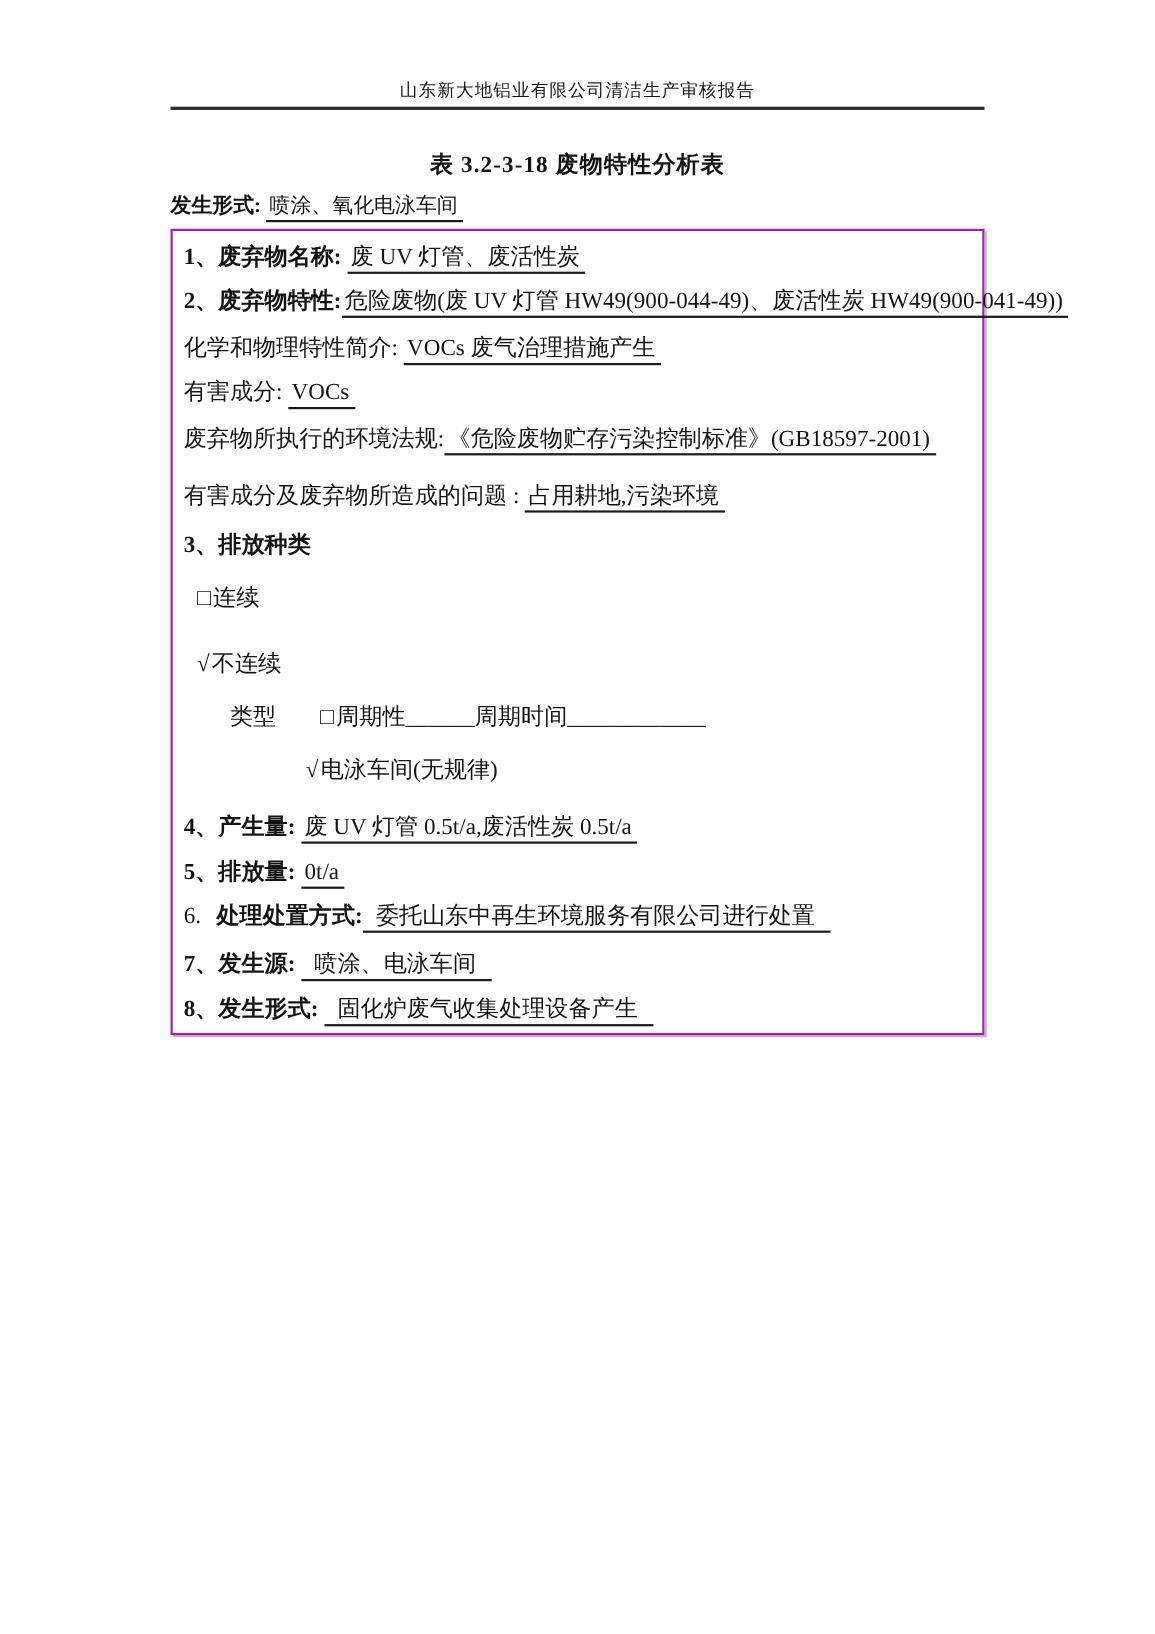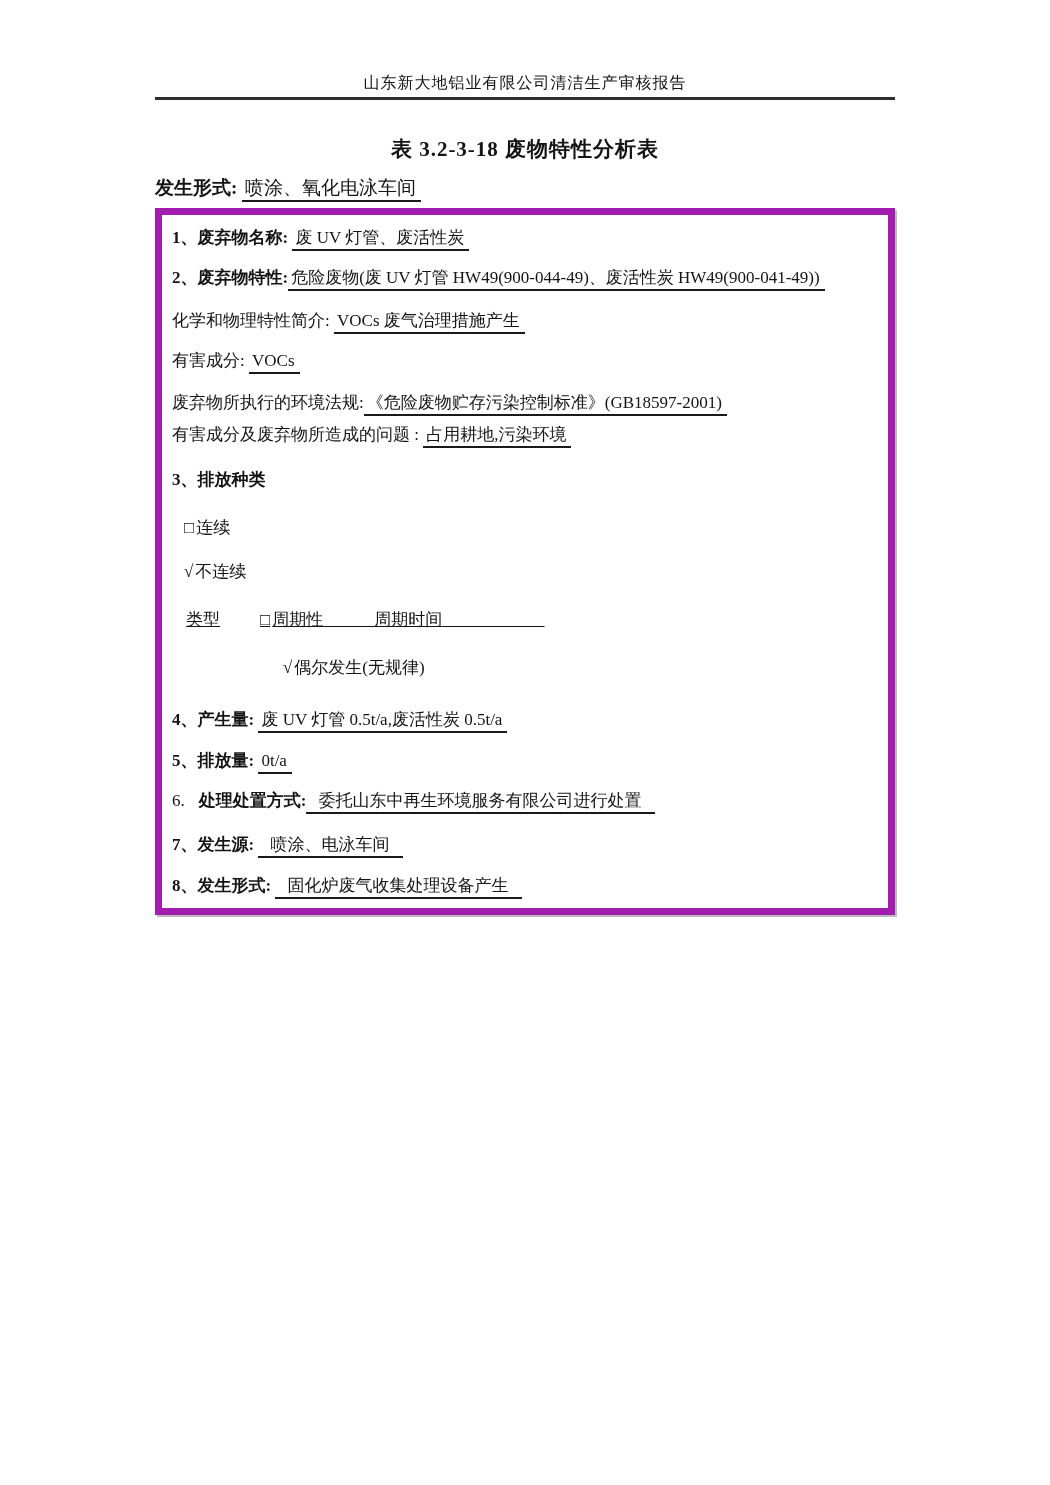--- a/index.html
+++ b/index.html
@@ -50,34 +50,34 @@
   .workshop .w-label { font-weight: bold; }
   
   .u {
     border-bottom: 2px solid #1a1a1a;
     padding: 0 5px 2px 3px;
   }
   .u-wide { padding: 0 14px 2px 12px; }
   
   .box {
     margin-top: 9px;
-    border: 7px solid #a21caf;
+    border: 2px solid #a21caf;
     box-shadow: 2px 2px 0 #bdbdbd;
     padding: 0 8px 10px 0;
-    font-size: 17px;
+    font-size: 21px;
   }
   .box p {
     margin: 0;
     line-height: 24px;
     padding-left: 10px;
     white-space: nowrap;
   }
   .box p.ind1 { }
   .box p.chk  { padding-left: 22px; }
-  .box p.typ  { padding-left: 24px; text-decoration: underline; }
+  .box p.typ  { padding-left: 52px; }
   .box p.occ  { padding-left: 121px; }
   .num  { font-weight: bold; }
   .num.plain { font-weight: normal; margin-right: 14px; }
   .lbl  { font-weight: bold; }
   .lbl.plain { font-weight: normal; }
   .mark { margin-right: 2px; }
   .typ-gap { margin-left: 40px; }
   
   .footer {
     position: absolute;
@@ -130,43 +130,43 @@
 
       <p class="ind1" style="margin-top:16px">
         <span class="lbl plain">有害成分:</span>
         <span class="u">VOCs</span>
       </p>
 
       <p class="ind1" style="margin-top:18px">
         <span class="lbl plain">废弃物所执行的环境法规:</span><span class="u">《危险废物贮存污染控制标准》(GB18597-2001)</span>
       </p>
 
-      <p class="ind1" style="margin-top:8px">
+      <p class="ind1" style="margin-top:28px">
         <span class="lbl plain">有害成分及废弃物所造成的问题 :</span>
         <span class="u">占用耕地,污染环境</span>
       </p>
 
       <p style="margin-top:21px">
         <span class="num">3、</span><span class="lbl">排放种类</span>
       </p>
 
       <p class="chk" style="margin-top:24px">
         <span class="mark">□</span><span>连续</span>
       </p>
 
-      <p class="chk" style="margin-top:20px">
+      <p class="chk" style="margin-top:36px">
         <span class="mark">√</span><span>不连续</span>
       </p>
 
       <p class="typ" style="margin-top:24px">
         <span>类型</span><span class="typ-gap mark">□</span><span>周期性</span><span>______</span><span>周期时间</span><span>____________</span>
       </p>
 
       <p class="occ" style="margin-top:24px">
-        <span class="mark">√</span><span>偶尔发生(无规律)</span>
+        <span class="mark">√</span><span>电泳车间(无规律)</span>
       </p>
 
       <p style="margin-top:28px">
         <span class="num">4、</span><span class="lbl">产生量:</span>
         <span class="u">废 UV 灯管 0.5t/a,废活性炭 0.5t/a</span>
       </p>
 
       <p style="margin-top:17px">
         <span class="num">5、</span><span class="lbl">排放量:</span>
         <span class="u">0t/a</span>

